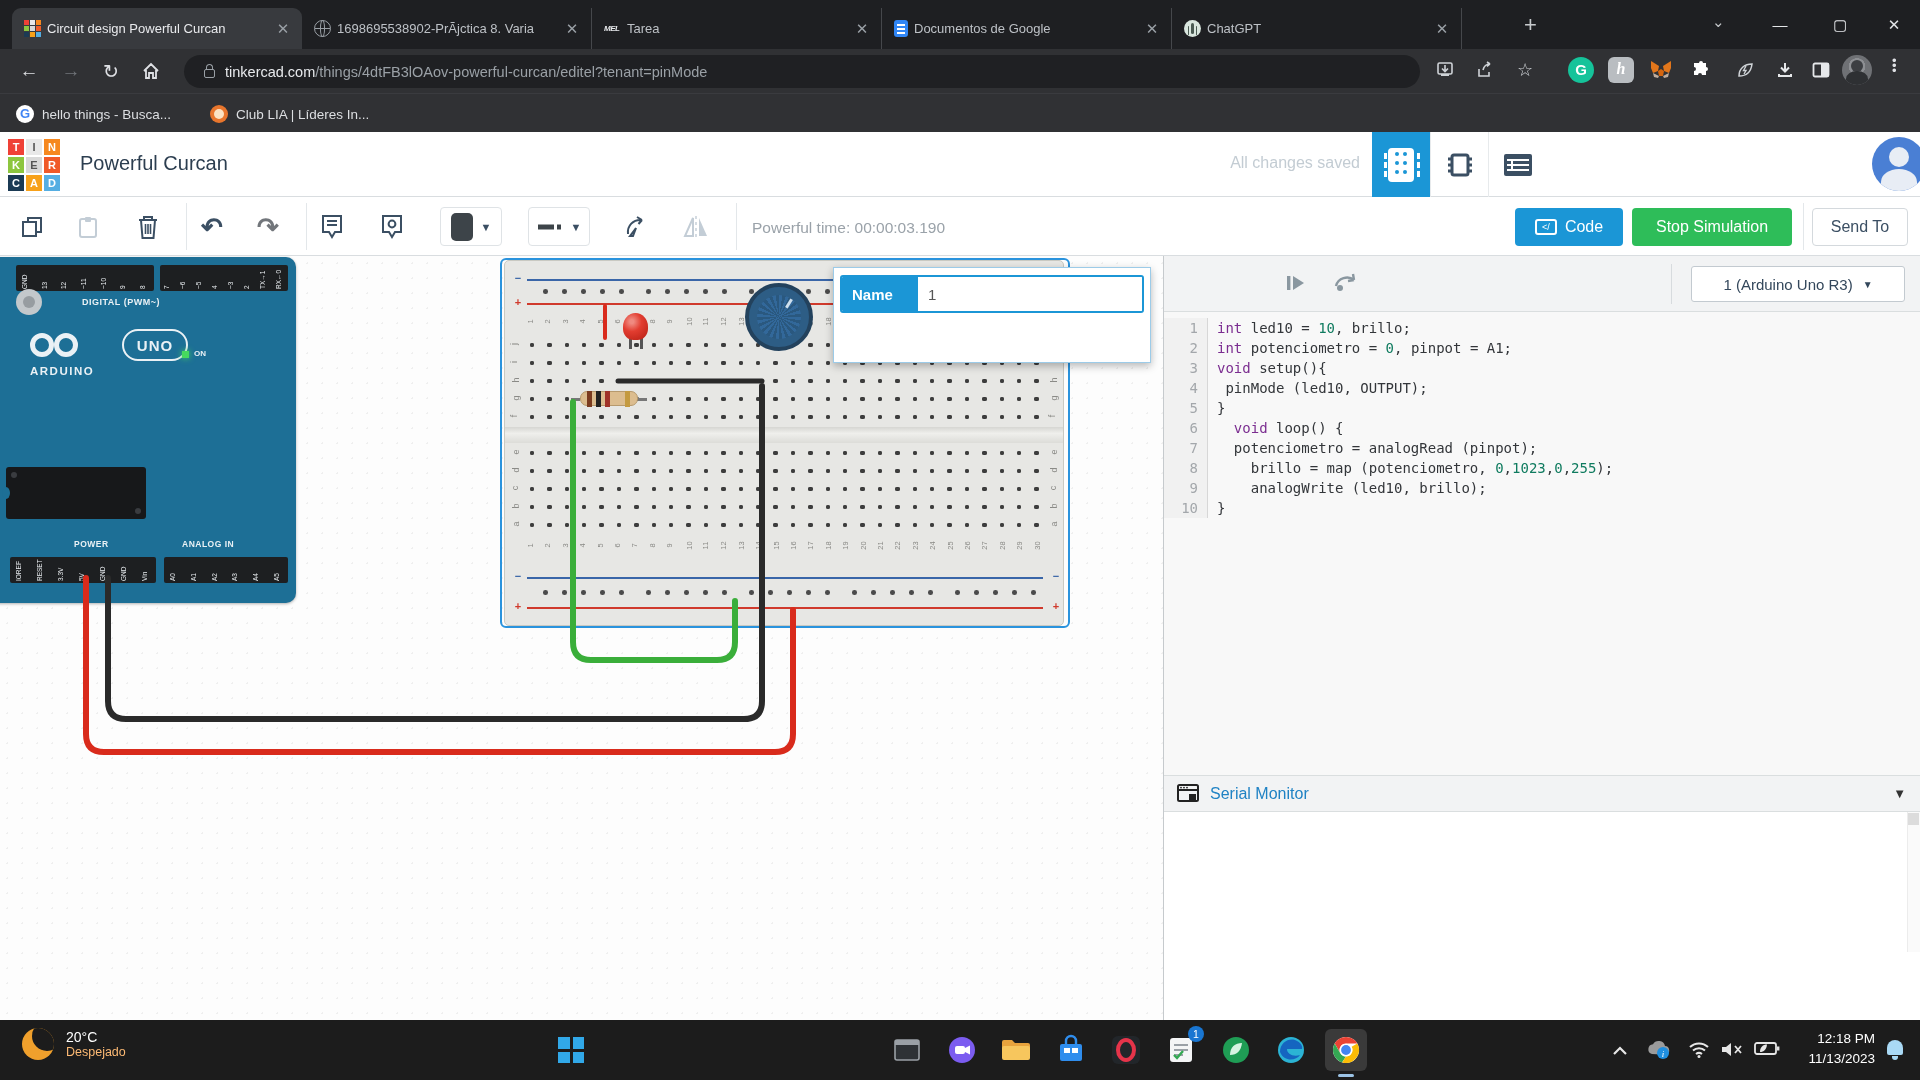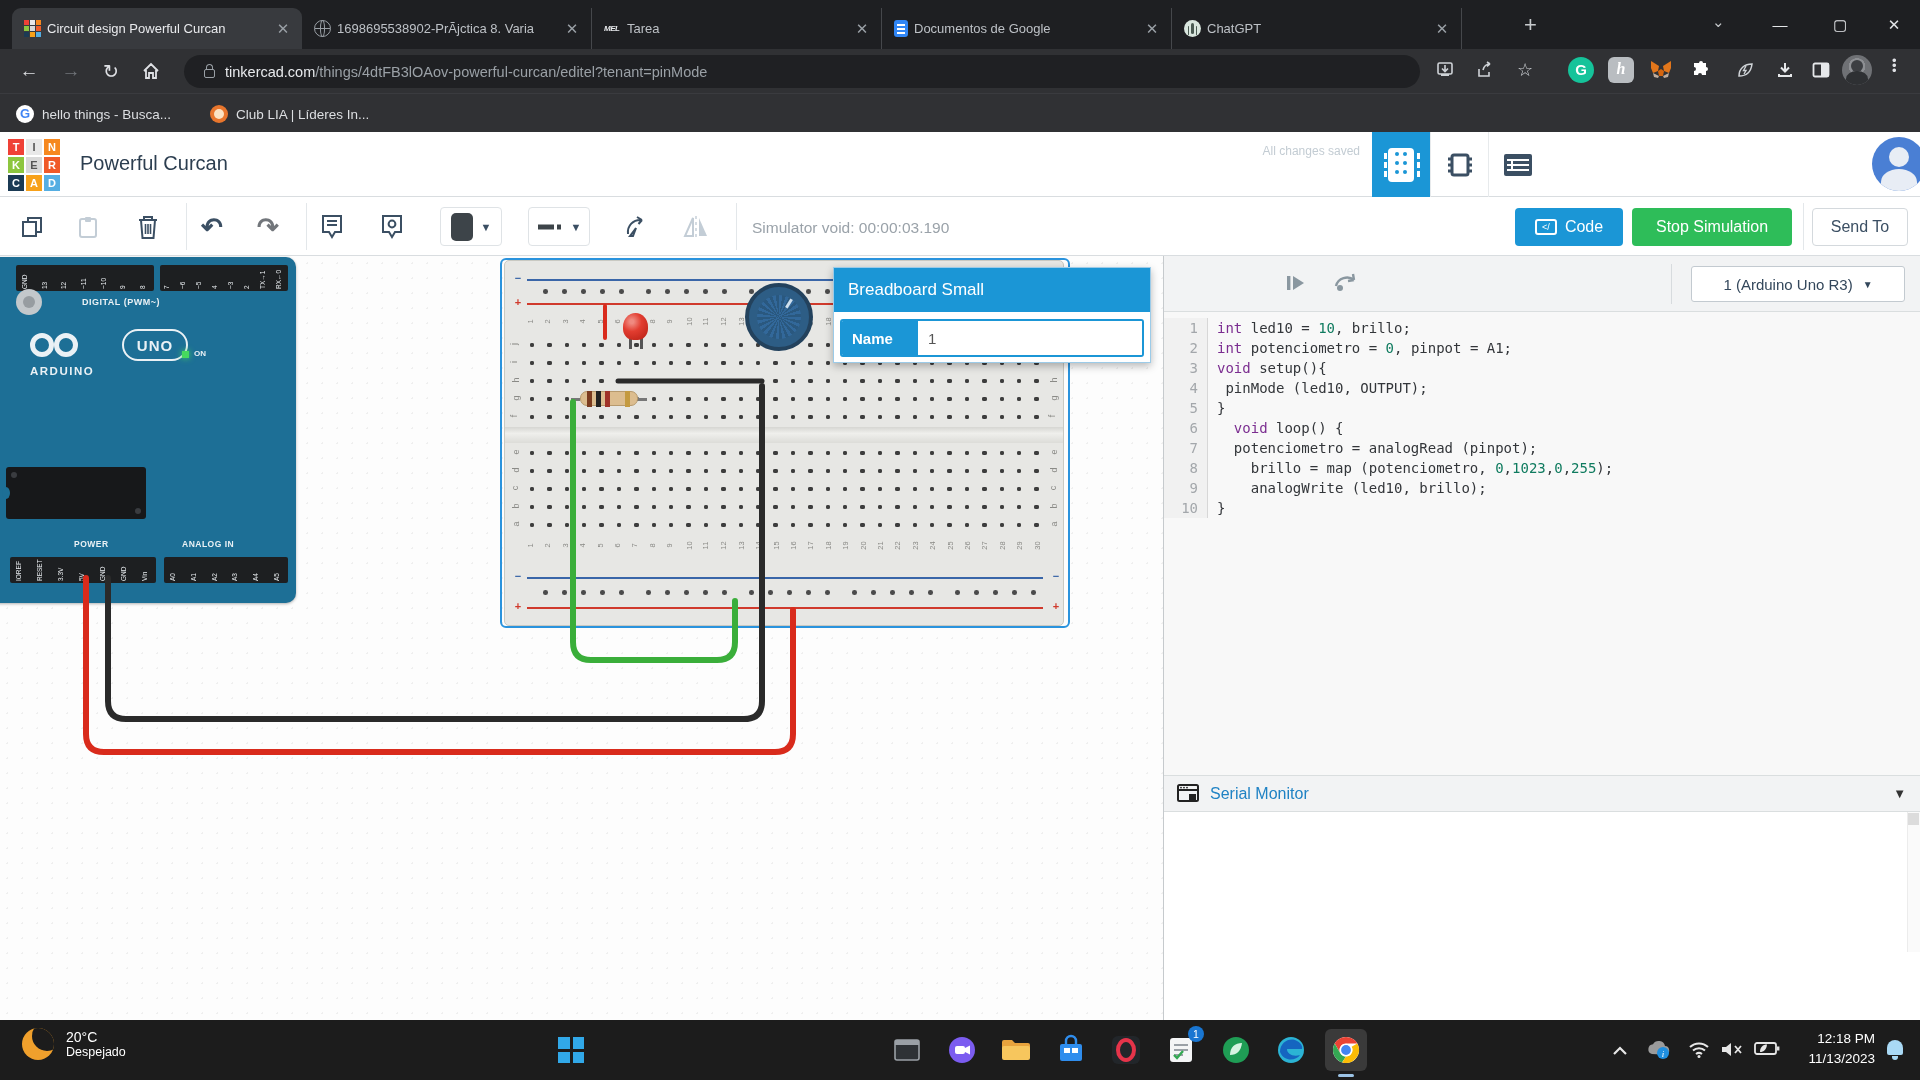--- a/index.html
+++ b/index.html
@@ -63,21 +63,21 @@
   .bm-google { width:18px; height:18px; background:#fff; border-radius:50%; color:#4285f4; font-weight:bold; font-size:13px;
                text-align:center; line-height:18px; }
   .bm-club { width:18px; height:18px; background:#e8762d; border-radius:50%; position:relative; }
   .bm-club:before { content:""; position:absolute; inset:4px; background:#fbe3c4; border-radius:50%; }
 
   
   #tkheader { position:absolute; left:0; top:132px; width:1920px; height:65px; background:#fff; border-bottom:1px solid #d9dde0; }
   #tklogo { position:absolute; left:8px; top:7px; width:52px; height:52px; display:grid; grid-template-columns:repeat(3,1fr); gap:2px; }
   #tklogo i { display:flex; align-items:center; justify-content:center; color:#fff; font-size:11px; font-weight:bold; font-style:normal; }
   #tk-title { position:absolute; left:80px; top:20px; font-size:20px; color:#2c3e50; }
-  #saved { position:absolute; right:560px; top:12px; font-size:12px; color:#c3ccd3; }
+  #saved { position:absolute; right:560px; top:22px; font-size:16px; color:#c3ccd3; }
   .hbtn { position:absolute; top:0; width:58px; height:65px; display:flex; align-items:center; justify-content:center; border-left:1px solid #e7eaec; }
   .hbtn.active { background:#1b96d6; border-left:none; }
   .bb-ic { width:26px; height:34px; background:#fff; border-radius:4px; position:relative; }
   .bb-ic:before { content:""; position:absolute; left:-4px; top:5px; width:3px; height:6px; background:#fff;
                   box-shadow:0 9px 0 #fff, 0 18px 0 #fff, 33px 0 0 #fff, 33px 9px 0 #fff, 33px 18px 0 #fff; }
   .bb-ic:after { content:""; position:absolute; left:7px; top:4px; width:4px; height:4px; border-radius:50%; background:#1b96d6;
                  box-shadow:8px 0 0 #1b96d6, 0 9px 0 #1b96d6, 8px 9px 0 #1b96d6, 0 18px 0 #1b96d6, 8px 18px 0 #1b96d6; }
   .avatar-blue { position:absolute; right:-6px; top:5px; width:54px; height:54px; border-radius:50%; background:#4a7fd4; overflow:hidden; }
   .avatar-blue:before { content:""; position:absolute; left:17px; top:10px; width:20px; height:20px; border-radius:50%; background:#e8edf5; }
   .avatar-blue:after { content:""; position:absolute; left:9px; top:32px; width:36px; height:26px; border-radius:50% 50% 0 0; background:#e8edf5; }
@@ -181,21 +181,21 @@
               font-size:15px; padding:0 10px; outline:none; }
   .smbtn { position:absolute; top:11px; height:46px; background:#f2f3f4; border:1px solid #ccd4da; border-radius:4px;
            color:#33475b; font-size:15.5px; display:flex; align-items:center; justify-content:center; }
 
   
   #taskbar { position:absolute; left:0; top:1020px; width:1920px; height:60px; background:#1c1c1c; }
   #weather { position:absolute; left:22px; top:8px; display:flex; align-items:center; gap:12px; }
   #moon { width:32px; height:32px; border-radius:50%; background:#f0a02c; position:relative; overflow:hidden; }
   #moon:before { content:""; position:absolute; left:10px; top:-7px; width:30px; height:30px; border-radius:50%; background:#1c1c1c; }
   #wtxt .t1 { color:#fff; font-size:14px; }
-  #wtxt .t2 { color:#ffffff; font-size:12.5px; }
+  #wtxt .t2 { color:#fdba74; font-size:12.5px; }
   #startbtn { position:absolute; left:553px; top:12px; width:36px; height:36px; display:grid; grid-template-columns:1fr 1fr; gap:3px; padding:5px; }
   #startbtn i { background:#31a8e8; }
   #searchpill { position:absolute; left:612px; top:10px; width:240px; height:40px; border-radius:20px; background:#2f2f2f;
                 border:1px solid #3e3e3e; display:flex; align-items:center; gap:10px; padding-left:14px; }
   .mag { width:13px; height:13px; border:2px solid #cfcfcf; border-radius:50%; position:relative; }
   .mag:before { content:""; position:absolute; left:10px; top:11px; width:7px; height:2px; background:#cfcfcf; transform:rotate(45deg); }
   #searchtxt { color:#c9c9c9; font-size:14px; }
   .app { position:absolute; top:9px; width:42px; height:42px; border-radius:6px; display:flex; align-items:center; justify-content:center; }
   .app.active { background:#3a3a3a; }
   .app.active:after { content:""; position:absolute; bottom:-6px; left:13px; width:16px; height:3px; border-radius:2px; background:#9cc3e5; }
@@ -419,21 +419,21 @@
       </svg>
   </div>
   <div class="tbi" style="left:678px;">
     <svg width="28" height="26" viewBox="0 0 28 26">
         <path d="M11 4 V22 L3 22 Z" fill="none" stroke="#c3cdd6" stroke-width="2"></path>
         <path d="M17 4 V22 L25 22 Z" fill="#c3cdd6"></path>
         <path d="M14 2 V24" stroke="#c3cdd6" stroke-width="1.4" stroke-dasharray="3 3"></path>
       </svg>
   </div>
   <div class="sep" style="left:736px;"></div>
-  <div id="simtime">Simulator void: 00:00:03.190</div>
+  <div id="simtime">Powerful time: 00:00:03.190</div>
   <div class="actbtn" id="btn-code" style="left:1515px; width:108px;">
     <span class="codeic"></span>
     <span>Code</span>
   </div>
   <div class="actbtn" id="btn-stop" style="left:1632px; width:160px;">
     <span>Stop Simulation</span>
   </div>
   <div class="sep" style="left:1803px;"></div>
   <div class="actbtn" id="btn-send" style="left:1812px; width:96px;">
     <span>Send To</span>
@@ -966,21 +966,20 @@
 
   <svg class="abs" style="left:0; top:0;" width="1163" height="764">
     <path id="wire-green" d="M573,146 L573,386 Q573,404 591,404 L717,404 Q735,404 735,386 L735,345" fill="none" stroke-width="6" stroke-linecap="round" stroke="#3aae3a"></path>
     <path id="wire-black" d="M108,322 L108,445 Q108,463 126,463 L744,463 Q762,463 762,445 L762,130" fill="none" stroke-width="6" stroke-linecap="round" stroke="#2a2a2a"></path>
     <path id="wire-red" d="M86,322 L86,478 Q86,496 104,496 L775,496 Q793,496 793,478 L793,354" fill="none" stroke-width="6" stroke-linecap="round" stroke="#d92b1c"></path>
     <path id="jumper-black" d="M618,125 L762,125" fill="none" stroke-width="5" stroke-linecap="round" stroke="#2a2a2a"></path>
     <path id="jumper-red" d="M605,50 L605,82" fill="none" stroke-width="4" stroke-linecap="round" stroke="#d92b1c"></path>
   </svg>
 
   <div id="popup">
-    <div class="pt">Breadboard Small</div>
     <div class="row">
       <div class="nl">Name</div>
       <input class="nv" value="1" style="">
     </div>
   </div>
 </div>
 
 <div id="codepanel">
   <div id="cp-top">
     <div class="cpt-ic" style="left:118px;">

